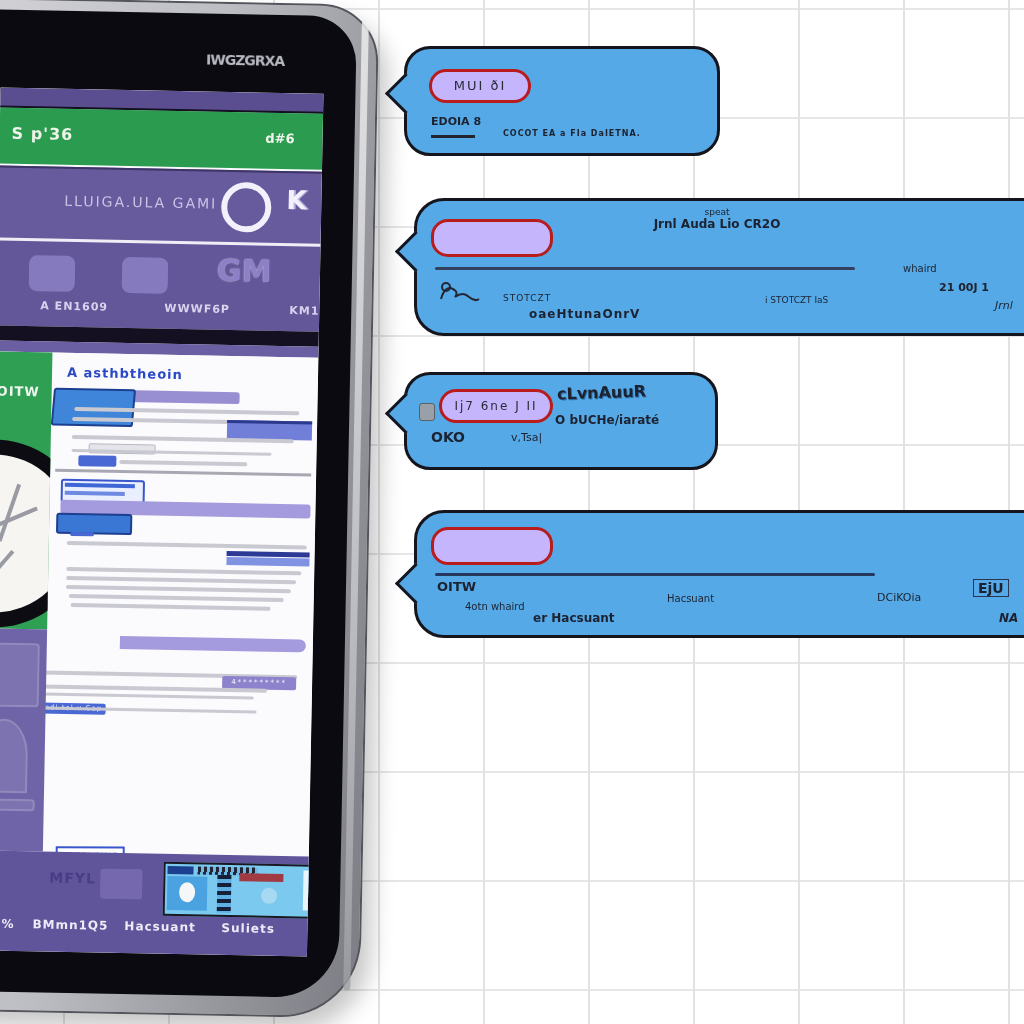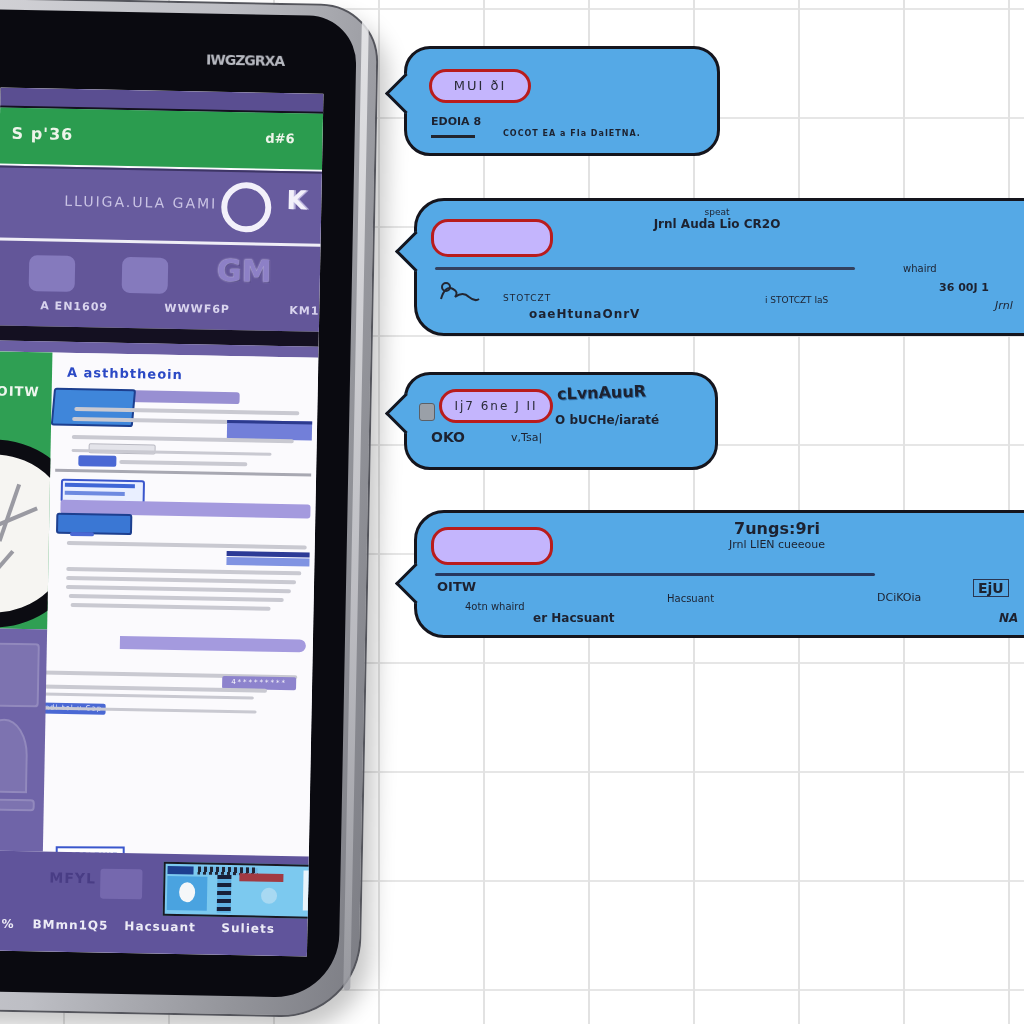--- a/index.html
+++ b/index.html
@@ -229,41 +229,37 @@
   </div>
   <div class="brule" style="left:18px;top:66px;width:420px;"></div>
   <svg width="44" height="30" style="position:absolute;left:20px;top:76px;">
     <path d="M4 22 q4 -14 12 -10 q6 3 2 8 q8 -6 14 0 q6 5 10 2" fill="none" stroke="#222632" stroke-width="2"></path>
     <circle cx="9" cy="10" r="4" fill="none" stroke="#222632" stroke-width="2"></circle>
   </svg>
   <div class="btxt" style="left:86px;top:92px;font-size:9px;letter-spacing:1px;">STOTCZT</div>
   <div class="btxt" style="left:112px;top:106px;font-size:12px;font-weight:bold;letter-spacing:1px;">oaeHtunaOnrV</div>
   <div class="btxt" style="left:348px;top:94px;font-size:9px;">i STOTCZT IaS</div>
   <div class="btxt" style="left:486px;top:62px;font-size:10px;">whaird</div>
-  <div class="btxt" style="left:522px;top:80px;font-size:11px;font-weight:bold;">36 00J 1</div>
+  <div class="btxt" style="left:522px;top:80px;font-size:11px;font-weight:bold;">21 00J 1</div>
   <div class="btxt" style="left:578px;top:98px;font-size:11px;font-style:italic;">Jrnl</div>
 </div>
 
 <div class="bubble" style="left:404px;top:372px;width:308px;height:92px;">
   <div class="tail" style="top:24px;"></div>
   <div class="graysq" style="left:12px;top:28px;"></div>
   <div class="pill" style="left:32px;top:14px;width:108px;height:28px;line-height:28px;font-size:12px;">Ij7  6ne J II</div>
   <div class="btxt" style="left:150px;top:8px;font-size:16px;font-weight:bold;transform:rotate(-2deg);text-shadow:1px 1px 0 #2e6ea8;">cLvnAuuR</div>
   <div class="btxt" style="left:148px;top:38px;font-size:12px;font-weight:bold;">O bUCHe/iaraté</div>
   <div class="btxt" style="left:24px;top:54px;font-size:14px;font-weight:bold;">OKO</div>
   <div class="btxt" style="left:104px;top:56px;font-size:11px;">v,Tsa|</div>
 </div>
 
 <div class="bubble" style="left:414px;top:510px;width:640px;height:122px;border-radius:30px;">
   <div class="tail" style="top:56px;"></div>
   <div class="pill" style="left:14px;top:14px;width:116px;height:32px;"></div>
-  <div class="bhead" style="left:220px;top:6px;width:280px;">
-    <div class="h1" style="font-size:16px;">7ungs:9ri</div>
-    <div style="font-size:11px;">Jrnl LIEN cueeoue</div>
-  </div>
   <div class="brule" style="left:18px;top:60px;width:440px;background:#26375e;"></div>
   <div class="btxt" style="left:20px;top:66px;font-size:13px;font-weight:bold;">OITW</div>
   <div class="btxt" style="left:48px;top:88px;font-size:10px;">4otn whaird</div>
   <div class="btxt" style="left:116px;top:98px;font-size:12px;font-weight:bold;">er Hacsuant</div>
   <div class="btxt" style="left:250px;top:80px;font-size:10px;">Hacsuant</div>
   <div class="btxt" style="left:460px;top:78px;font-size:11px;">DCiKOia</div>
   <div class="btxt" style="left:556px;top:66px;font-size:14px;font-weight:bold;border:1px solid #2a3550;padding:0 4px;">EjU</div>
   <div class="btxt" style="left:582px;top:98px;font-size:12px;font-weight:bold;font-style:italic;">NA</div>
 </div>
 

